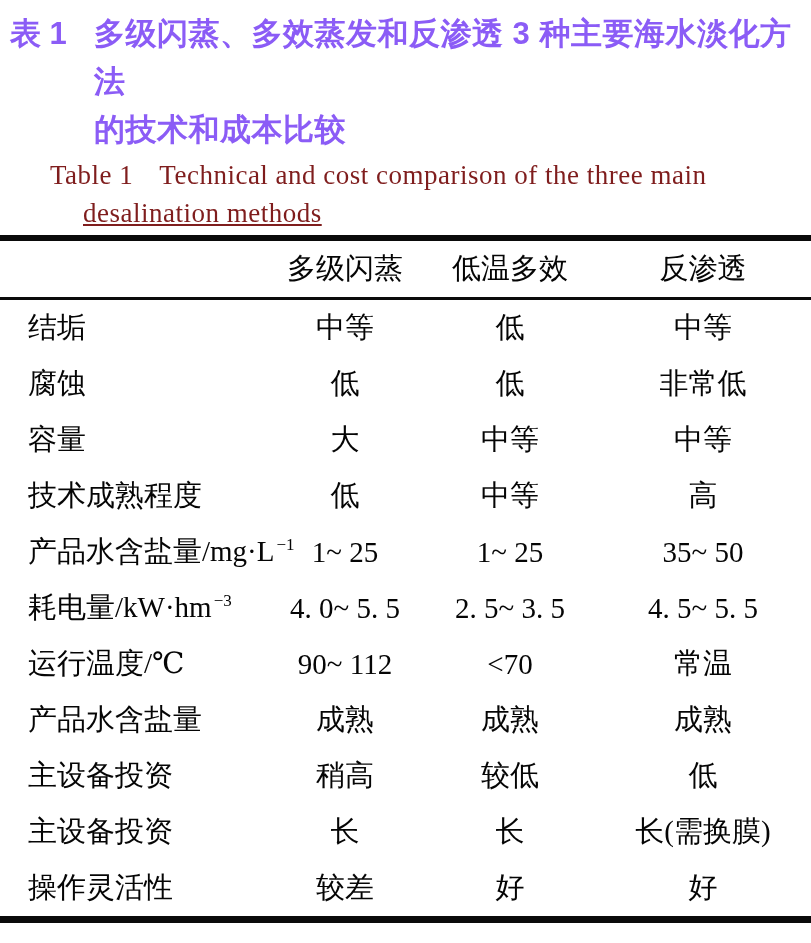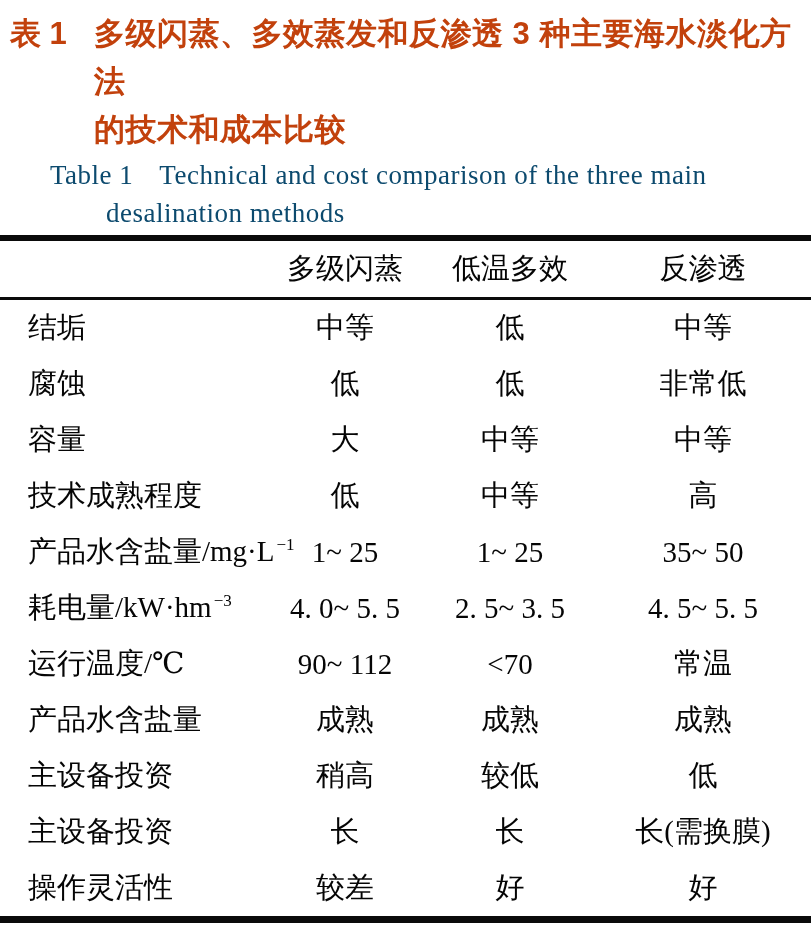--- a/index.html
+++ b/index.html
@@ -6,31 +6,31 @@
   .page{
     width:811px;height:943px;background:#ffffff;color:#050505;
     font-family:"Liberation Serif","DejaVu Serif",serif;
     overflow:hidden;position:relative;box-sizing:border-box;
   }
   
   .caption-zh{
     display:flex;align-items:flex-start;
     padding:10px 6px 0 10px;
     font-family:"Liberation Sans","DejaVu Sans",sans-serif;
-    font-weight:700;font-size:31px;line-height:48px;color:#c2410c;
+    font-weight:700;font-size:31px;line-height:48px;color:#8b5cf6;
   }
   .caption-zh .tag{flex:0 0 84px;}
   .caption-zh .zh-text{flex:1;letter-spacing:0.5px;}
   
   .caption-en{
-    margin-top:2px;font-size:27px;line-height:38px;color:#0c4a6e;
+    margin-top:2px;font-size:27px;line-height:38px;color:#7f1d1d;
     letter-spacing:0.5px;
   }
   .caption-en .en-line1{padding-left:50px;}
-  .caption-en .en-line2{padding-left:106px;}
+  .caption-en .en-line2{padding-left:83px;text-decoration:underline;}
   .caption-en .tbl-no{margin-right:26px;}
   
   table.cmp{
     margin-top:3px;width:811px;border-collapse:collapse;table-layout:fixed;
     border-top:6px solid #0a0a0a;border-bottom:7px solid #0a0a0a;
     font-size:29px;color:#050505;
   }
   table.cmp th,table.cmp td{
     padding:0;font-weight:normal;vertical-align:middle;
     white-space:nowrap;overflow:visible;

